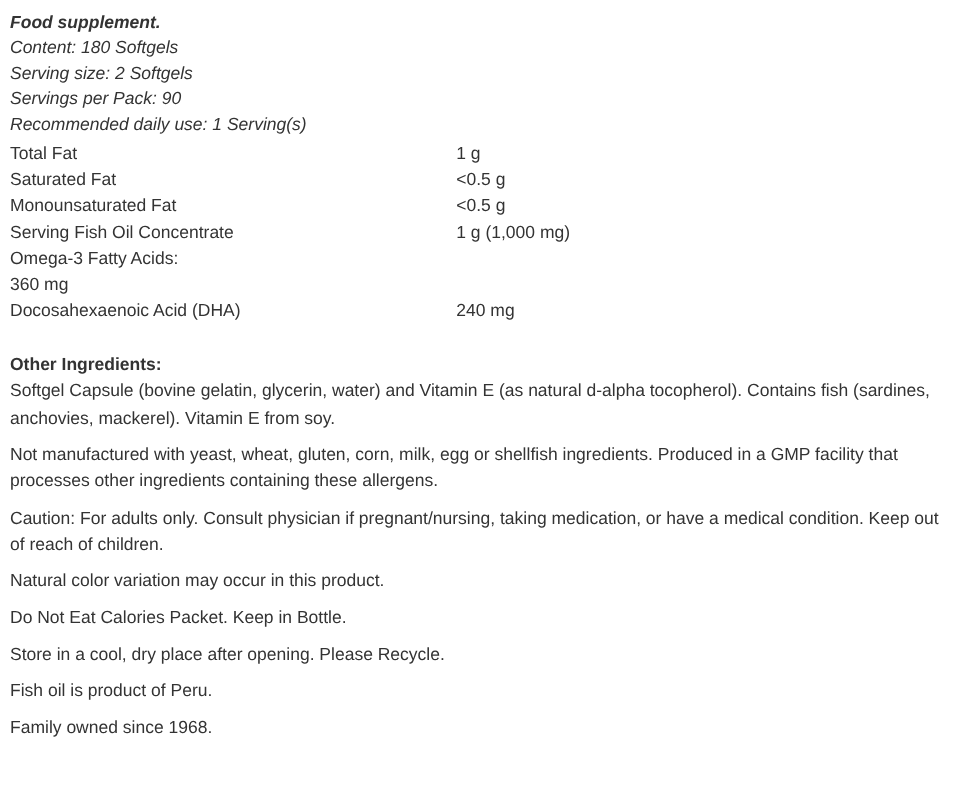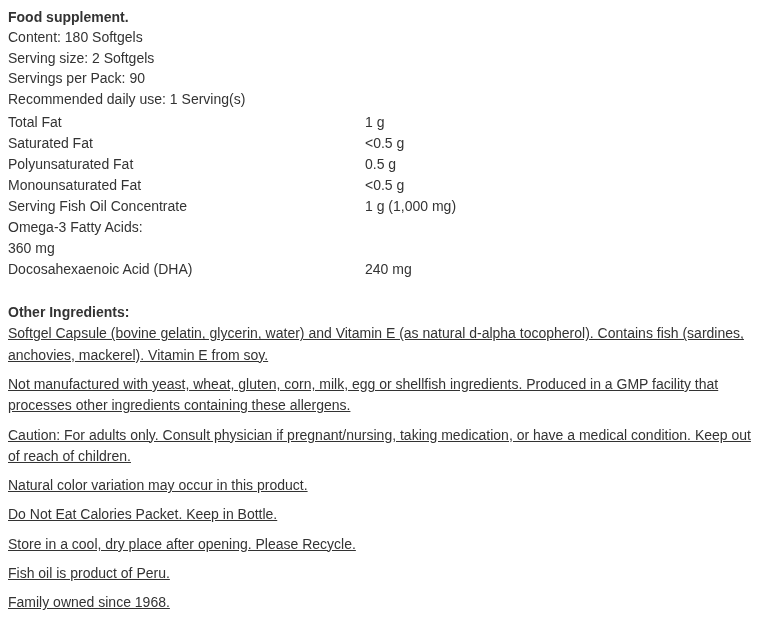--- a/index.html
+++ b/index.html
@@ -10,20 +10,21 @@
     background: #ffffff;
     font-family: "Liberation Sans", sans-serif;
     color: #333333;
     overflow: hidden;
   }
   .page {
     padding: 7px 12px 0 8px;
     font-size: 14px;
   }
   .intro {
+    font-style: italic;
     line-height: 20.4px;
   }
   .intro-title {
     font-weight: 700;
   }
   .nutrition-table {
     margin-top: 3px;
   }
   .nrow {
     display: flex;
@@ -39,21 +40,20 @@
   .other-section {
     margin-top: 22px;
   }
   .oi-heading {
     font-weight: 700;
     line-height: 21.3px;
   }
   .para {
     margin: 0 0 8px 0;
     line-height: 21.3px;
-    text-decoration: underline;
   }
 </style>
 </head>
 <body>
 
 <div class="page">
 
   <div class="intro">
     <div class="intro-line intro-title">Food supplement.</div>
     <div class="intro-line">Content: 180 Softgels</div>
@@ -63,24 +63,20 @@
   </div>
 
   <div class="nutrition-table">
     <div class="nrow">
       <div class="nlabel">Total Fat</div>
       <div class="nvalue">1 g</div>
     </div>
     <div class="nrow">
       <div class="nlabel">Saturated Fat</div>
       <div class="nvalue">&lt;0.5 g</div>
-    </div>
-    <div class="nrow">
-      <div class="nlabel">Polyunsaturated Fat</div>
-      <div class="nvalue">0.5 g</div>
     </div>
     <div class="nrow">
       <div class="nlabel">Monounsaturated Fat</div>
       <div class="nvalue">&lt;0.5 g</div>
     </div>
     <div class="nrow">
       <div class="nlabel">Serving Fish Oil Concentrate</div>
       <div class="nvalue">1 g (1,000 mg)</div>
     </div>
     <div class="nrow">

